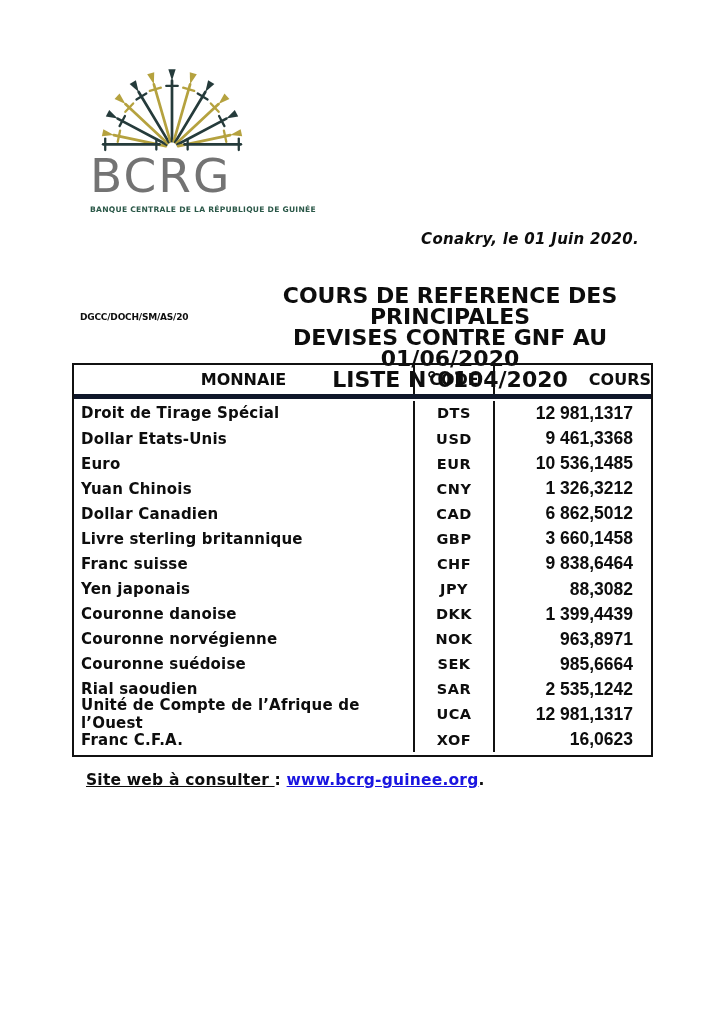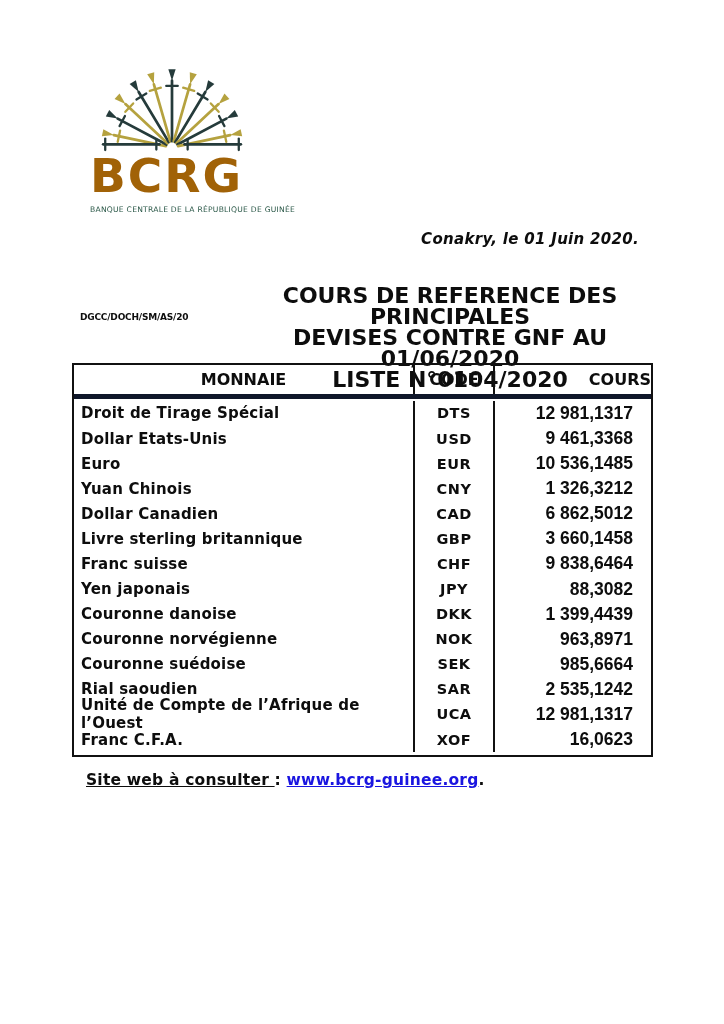--- a/index.html
+++ b/index.html
@@ -10,26 +10,26 @@
     margin:0 auto;
     overflow:hidden;
     font-family:"DejaVu Sans", sans-serif;
     color:#0d0d0d;
   }
   
   .logo{position:absolute;left:88px;top:64px;width:180px;}
   .logo-horns{display:block;margin-left:0px;}
   .logo-acronym{
     position:absolute;left:2px;top:88px;
-    font-size:47px;font-weight:bold;letter-spacing:2px;
-    color:#a16207;line-height:1;
+    font-size:47px;font-weight:normal;letter-spacing:2px;
+    color:#737373;line-height:1;
   }
   .logo-tagline{
     position:absolute;left:2px;top:141px;
-    font-size:7.6px;font-weight:normal;letter-spacing:0.25px;
+    font-size:7.6px;font-weight:bold;letter-spacing:0.25px;
     color:#2b5848;white-space:nowrap;
   }
   
   .date-line{
     position:absolute;right:85px;top:230px;
     font-size:15px;font-weight:bold;font-style:italic;
     letter-spacing:0.3px;
   }
   .reference{
     position:absolute;left:80px;top:312px;

